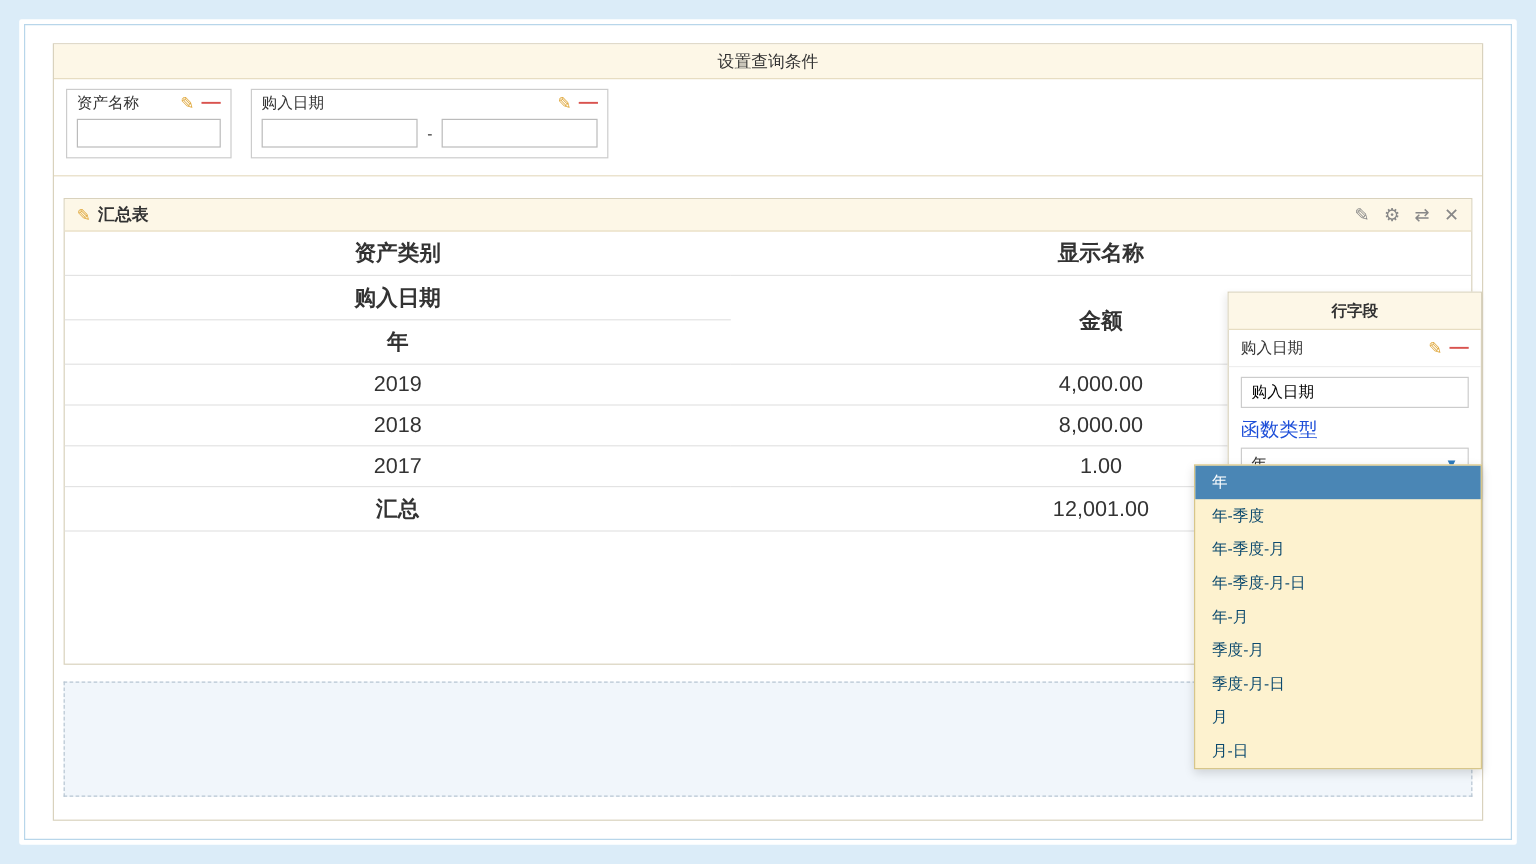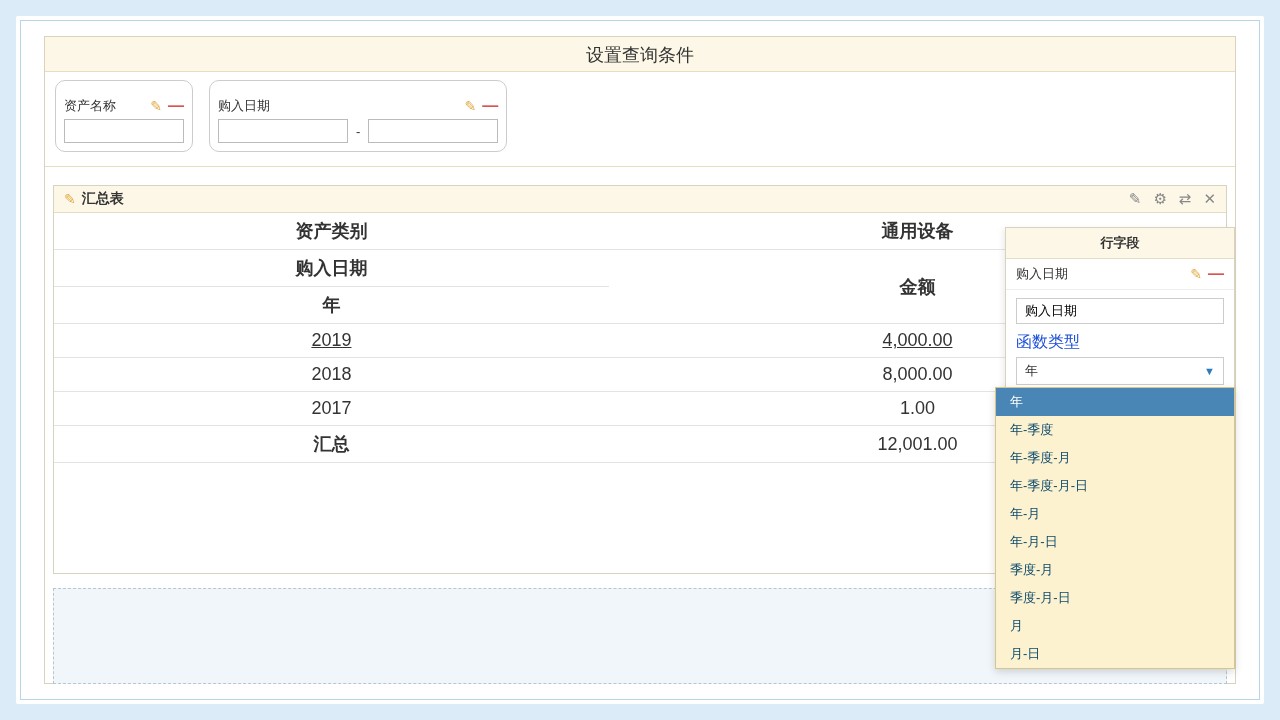--- a/index.html
+++ b/index.html
@@ -19,35 +19,35 @@
     border: 1px solid #d9d2bd;
     background: #fff;
     height: 100%;
     position: relative;
   }
 
   
   .filters-title {
     text-align: center;
     padding: 6px 0 4px;
-    font-size: 18px;
+    font-size: 14px;
     color: #333;
     background: #fdf7e7;
     border-bottom: 1px solid #e7ddc2;
   }
   .filters {
     display: flex;
     gap: 16px;
     padding: 8px 10px 14px;
     border-bottom: 1px solid #e7ddc2;
   }
   .filter-box {
     border: 1px solid #ccc;
-    border-radius: 10px;
-    padding: 16px 8px 8px;
+    border-radius: 0;
+    padding: 2px 8px 8px;
     display: flex;
     flex-direction: column;
     gap: 4px;
   }
   .filter-header {
     display: flex;
     align-items: center;
     justify-content: space-between;
     gap: 12px;
     font-size: 13px;
@@ -90,36 +90,36 @@
     width: 100%;
     border-collapse: collapse;
     font-size: 18px;
   }
   table.summary th, table.summary td {
     border-bottom: 1px solid #e3e3e3;
     padding: 6px 0;
     text-align: center;
   }
   table.summary th { font-weight: bold; }
-  table.summary .dotted td { border-top: 1px dotted #bbb; text-decoration: underline; }
+  table.summary .dotted td { border-top: 1px dotted #bbb; }
 
   
   .placeholder {
     margin: 14px 8px 8px;
     height: 96px;
     border: 1px dashed #b8c6d3;
     background: #f1f6fb;
   }
 
   
   .side-panel {
     position: absolute;
     right: 0;
-    top: 190px;
-    width: 230px;
+    top: 206px;
+    width: 212px;
     background: #fff;
     border: 1px solid #d9d2bd;
     box-shadow: -2px 2px 6px rgba(0,0,0,0.08);
     z-index: 5;
   }
   .side-panel-header {
     text-align: center;
     font-weight: bold;
     padding: 6px 0;
     border-bottom: 1px solid #e7ddc2;
@@ -227,21 +227,21 @@
           <span class="tool">⚙</span>
           <span class="tool">⇄</span>
           <span class="tool">✕</span>
         </div>
       </div>
 
       <table class="summary">
         <tbody>
             <tr>
           <th>资产类别</th>
-          <th>通用设备</th>
+          <th>显示名称</th>
         </tr>
         <tr>
           <th>购入日期</th>
           <th rowspan="2">金额</th>
         </tr>
         <tr class="row-year">
           <th>年</th>
         </tr>
         <tr class="dotted">
           <td>2019</td>
@@ -284,21 +284,20 @@
         </div>
       </div>
     </div>
 
     <div class="dropdown" id="fn-dropdown">
         <div class="opt selected">年</div>
         <div class="opt">年-季度</div>
         <div class="opt">年-季度-月</div>
         <div class="opt">年-季度-月-日</div>
         <div class="opt">年-月</div>
-        <div class="opt">年-月-日</div>
         <div class="opt">季度-月</div>
         <div class="opt">季度-月-日</div>
         <div class="opt">月</div>
         <div class="opt">月-日</div>
       </div>
 
   </div>
 </div>
 
 </body></html>

